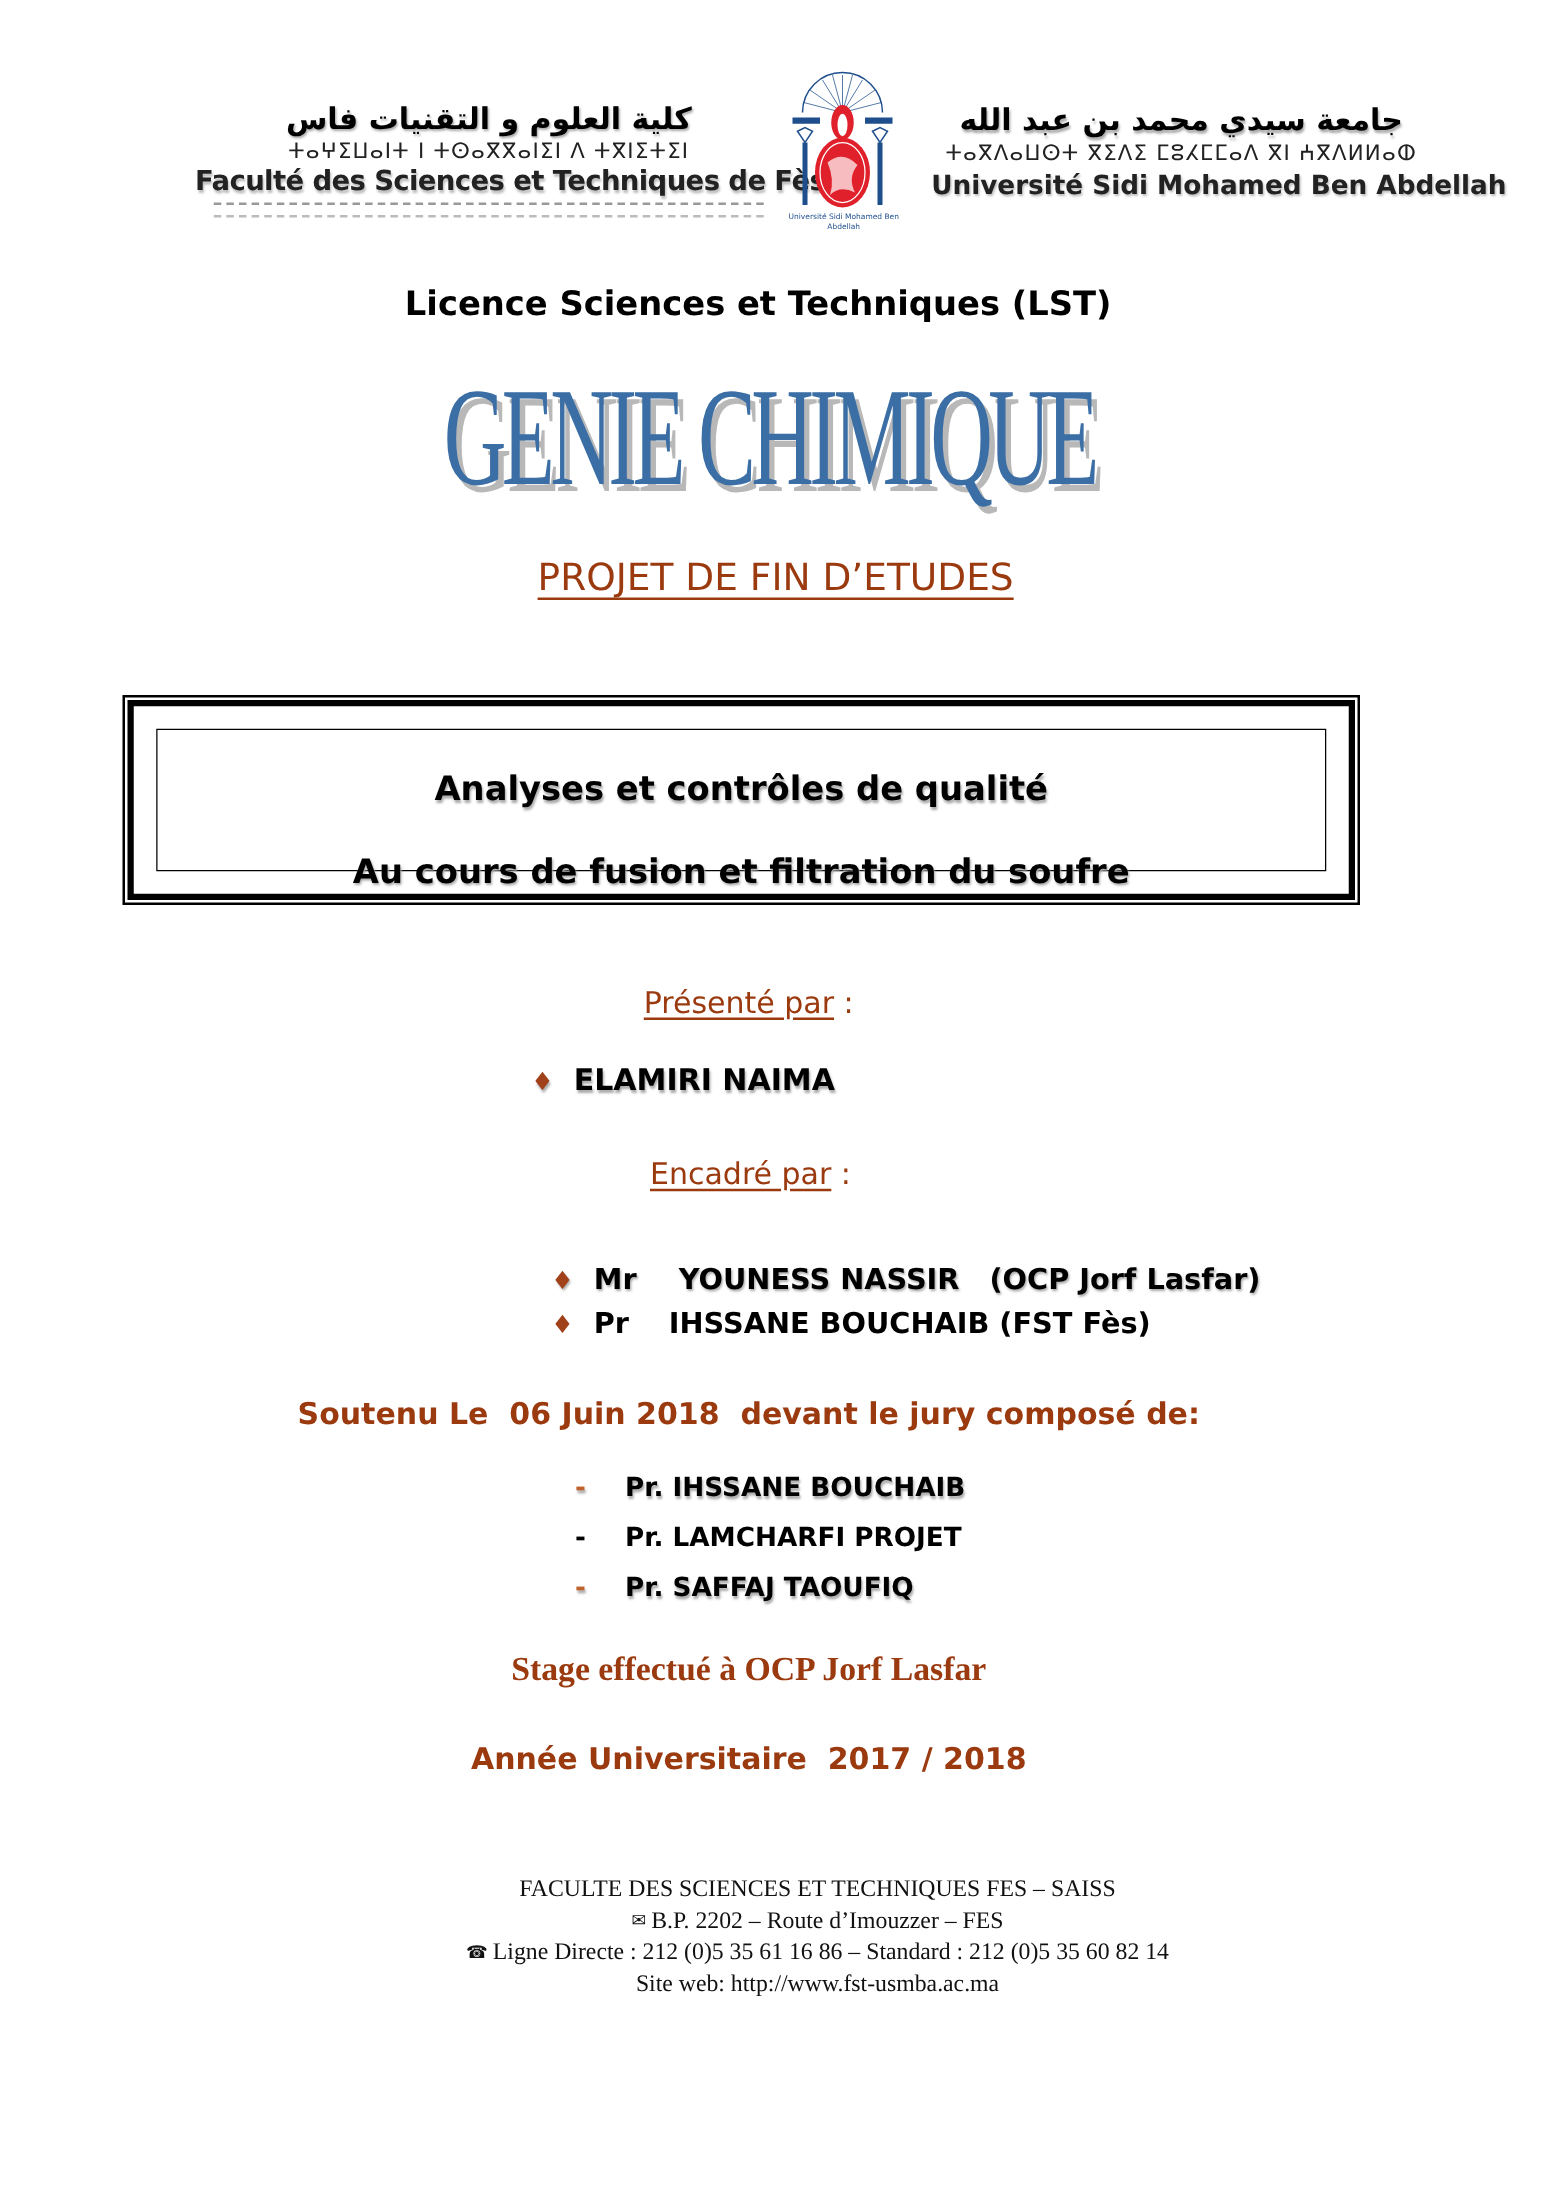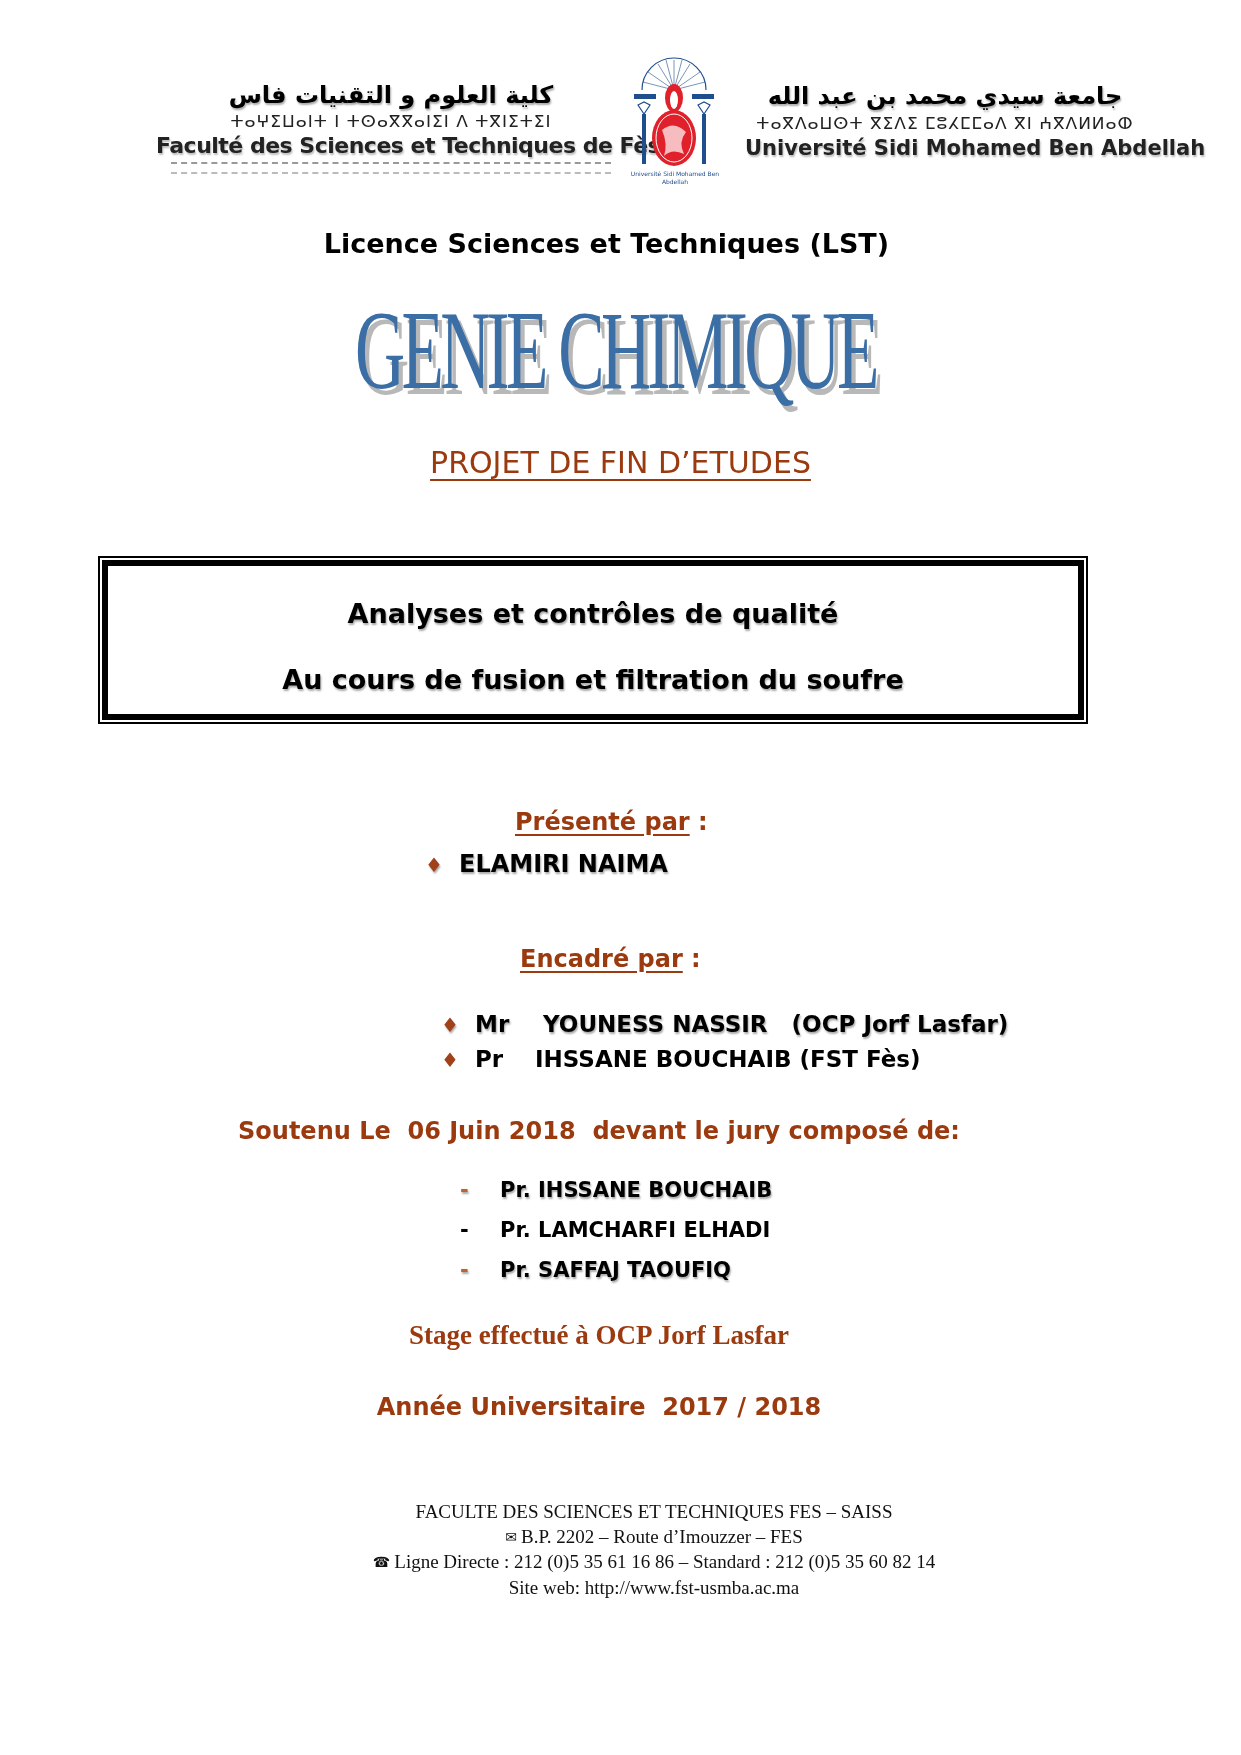--- a/index.html
+++ b/index.html
@@ -23,27 +23,27 @@
 
     .licence { left: 0; width: 1213px; top: 228px; font-weight: bold; font-size: 27px; text-align: center; }
 
     .genie { left: 0; width: 1241px; top: 290px; text-align: center; font-family: "Liberation Serif", serif; font-size: 112px; line-height: 120px; color: #3b6ea5; letter-spacing: -6px; transform: scaleX(0.62); transform-origin: 607px 0; text-shadow: 7px 6px 0 #b8b8b8; }
 
     .pfe { left: 0; width: 1241px; top: 445px; text-align: center; font-weight: normal; font-size: 30px; color: #9b3a0f; }
     .pfe span { text-decoration: underline; text-underline-offset: 6px; text-decoration-thickness: 2px; }
 
     
     .titlebox { left: 98px; top: 556px; width: 990px; height: 168px; box-sizing: border-box; border: 2px solid #000; padding: 2px; }
-    .titlebox .b2 { width: 100%; height: 100%; box-sizing: border-box; border: 5px solid #000; padding: 0; }
+    .titlebox .b2 { width: 100%; height: 100%; box-sizing: border-box; border: 5px solid #000; padding: 18px; }
     .titlebox .b3 { width: 100%; height: 100%; box-sizing: border-box; border: 1.5px solid #000; position: relative; }
     .titlebox .t1, .titlebox .t2 { position: absolute; left: 0; width: 100%; text-align: center; font-weight: bold; font-size: 27px; text-shadow: 1px 2px 2px #aaa; }
     .titlebox .t1 { top: 32px; }
     .titlebox .t2 { top: 98px; }
 
-    .label-brown { color: #9b3a0f; font-weight: bold; font-size: 24px; margin-top: 20px; }
+    .label-brown { color: #9b3a0f; font-weight: normal; font-size: 24px; }
     .label-brown .u { text-decoration: underline; text-underline-offset: 4px; }
 
     .presente { left: 515px; top: 788px; }
     .student { left: 425px; top: 850px; font-weight: bold; font-size: 24px; text-shadow: 1px 2px 2px #aaa; }
     .diamond { color: #a0411a; display: inline-block; width: 34px; font-size: 20px; }
     .encadre { left: 520px; top: 925px; }
 
     .sup { left: 425px; font-weight: bold; font-size: 23px; white-space: pre; }
     .sup1 { top: 985px; text-shadow: 1px 2px 2px #aaa; }
     .sup2 { top: 1020px; }
@@ -138,21 +138,21 @@
 <div class="abs sup sup2">
   <span class="diamond">♦</span><span class="title">Pr</span><span>IHSSANE BOUCHAIB (FST Fès)</span>
 </div>
 
 <div class="abs soutenu">Soutenu Le  06 Juin 2018  devant le jury composé de:</div>
 
 <div class="abs jury jury1">
   <span class="dash">-</span><span>Pr. IHSSANE BOUCHAIB</span>
 </div>
 <div class="abs jury jury2">
-  <span class="dash">-</span><span>Pr. LAMCHARFI ELHADI</span>
+  <span class="dash">-</span><span>Pr. LAMCHARFI PROJET</span>
 </div>
 <div class="abs jury jury3">
   <span class="dash">-</span><span>Pr. SAFFAJ TAOUFIQ</span>
 </div>
 
 <div class="abs stage">Stage effectué à OCP Jorf Lasfar</div>
 <div class="abs annee">Année Universitaire  2017 / 2018</div>
 
 <div class="abs footer">
   <div>FACULTE DES SCIENCES ET TECHNIQUES FES – SAISS</div>

